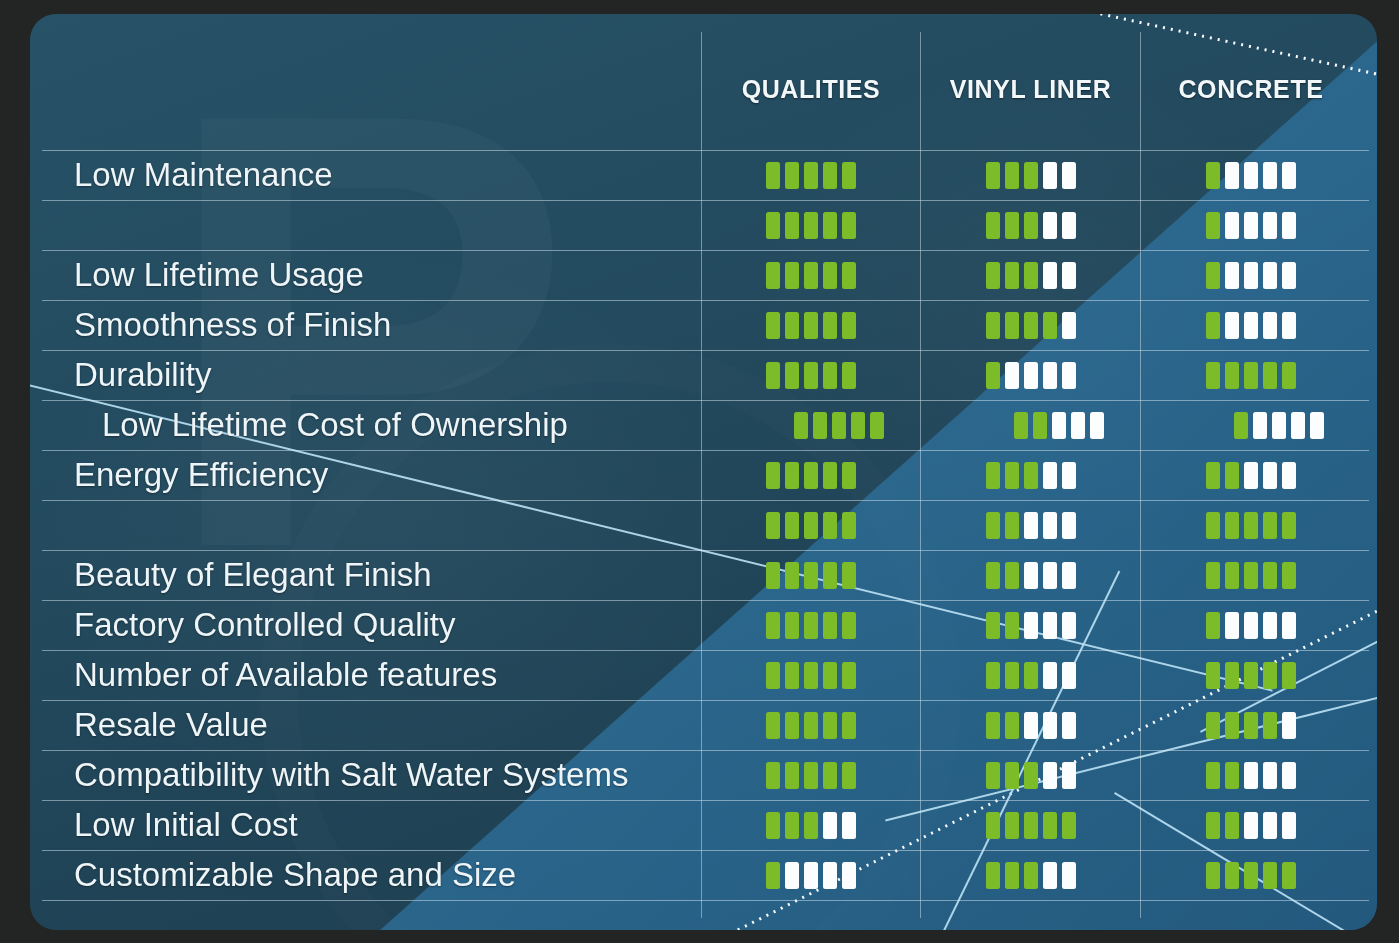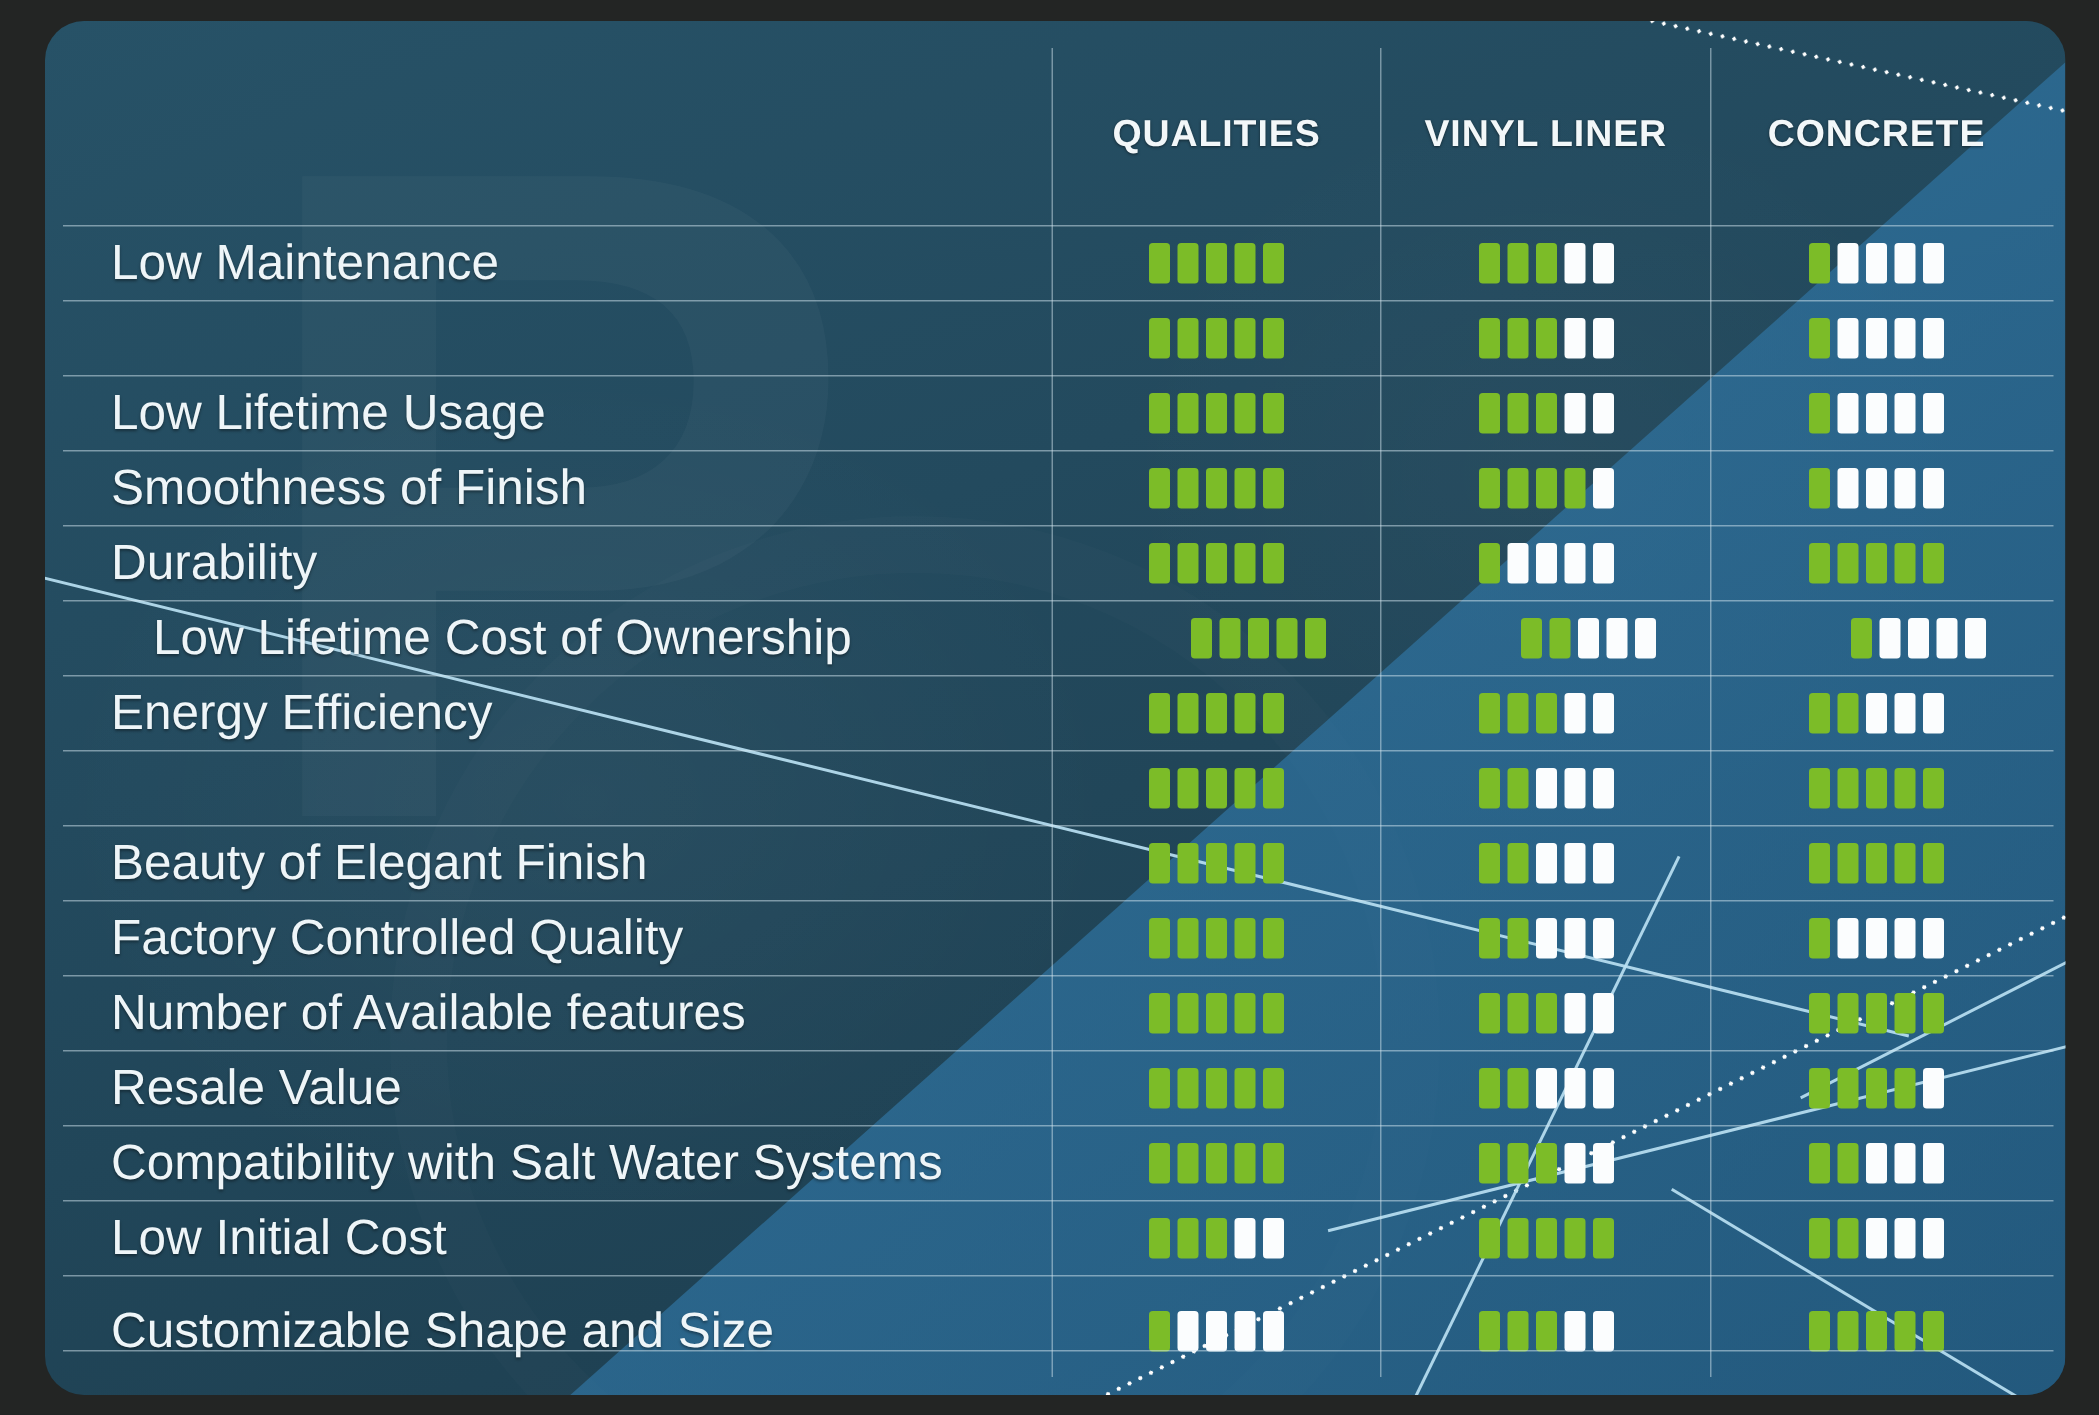--- a/index.html
+++ b/index.html
@@ -542,21 +542,21 @@
               <div class="bar on"></div>
             </div>
             <div class="rating r-cc">
               <div class="bar on"></div>
               <div class="bar on"></div>
               <div class="bar off"></div>
               <div class="bar off"></div>
               <div class="bar off"></div>
             </div>
           </div>
-          <div class="row" style="top: 836px; margin-top: 12px;">
+          <div class="row" style="top: 836px;">
             <div class="row-label">Customizable Shape and Size</div>
             <div class="rating r-fg">
               <div class="bar on"></div>
               <div class="bar off"></div>
               <div class="bar off"></div>
               <div class="bar off"></div>
               <div class="bar off"></div>
             </div>
             <div class="rating r-vl">
               <div class="bar on"></div>

